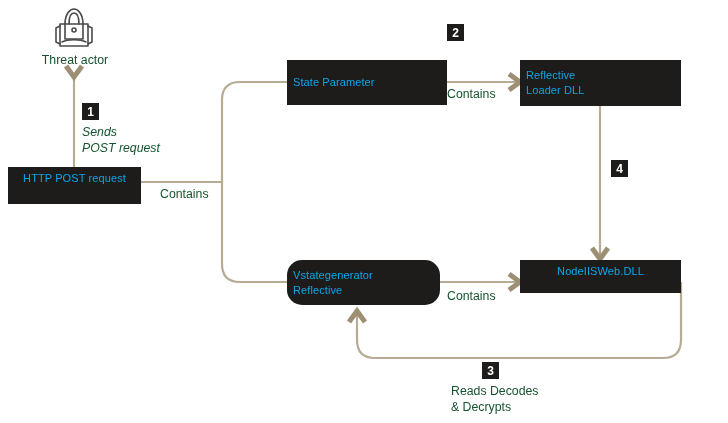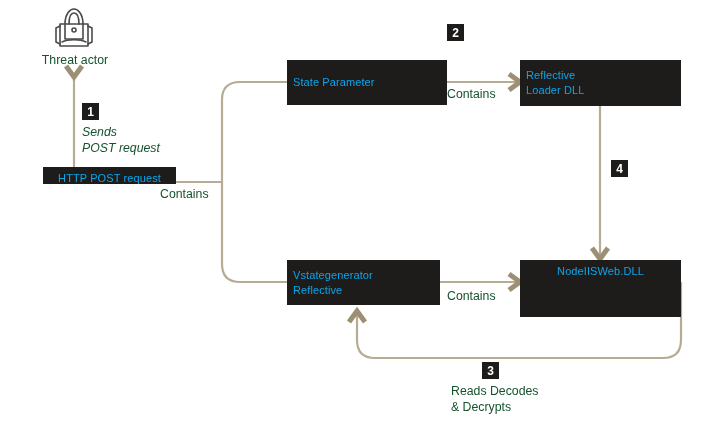--- a/index.html
+++ b/index.html
@@ -103,39 +103,39 @@
       <path d="M15,18 L15,33 L33,33 L33,18"></path>
 
       <path d="M12,36 C18,33 30,33 36,36"></path>
 
       <circle cx="24" cy="24" r="2"></circle>
     </g>
   </svg>
 
   <div class="cap" style="left:32px;top:52px;width:86px;text-align:center;">Threat actor</div>
 
-  <div class="node" style="left:8px;top:167px;width:133px;height:17px;margin-left:35px;">
+  <div class="node" style="left:8px;top:167px;width:133px;height:37px;">
     <span>HTTP POST request</span>
   </div>
 
   <div class="node" style="left:287px;top:60px;width:160px;height:45px;flex-direction:column;">
     <span>State Parameter</span>
   </div>
 
   <div class="node" style="left:520px;top:60px;width:161px;height:46px;flex-direction:column;">
     <span>Reflective</span>
     <span>Loader DLL</span>
   </div>
 
-  <div class="node" style="left:287px;top:260px;width:153px;height:45px;flex-direction:column;">
+  <div class="node" style="left:287px;top:260px;width:153px;height:45px;flex-direction:column;border-radius:15px;">
     <span>Vstategenerator</span>
     <span>Reflective</span>
   </div>
 
-  <div class="node" style="left:520px;top:260px;width:161px;height:57px;">
+  <div class="node" style="left:520px;top:260px;width:161px;height:33px;">
     <span>NodeIISWeb.DLL</span>
   </div>
 
   <div class="badge" style="left:82px;top:103px;">1</div>
   <div class="cap" style="left:82px;top:124px;width:110px;font-style:italic;">Sends
 POST request</div>
 
   <div class="badge" style="left:447px;top:24px;">2</div>
 
   <div class="badge" style="left:482px;top:362px;">3</div>

